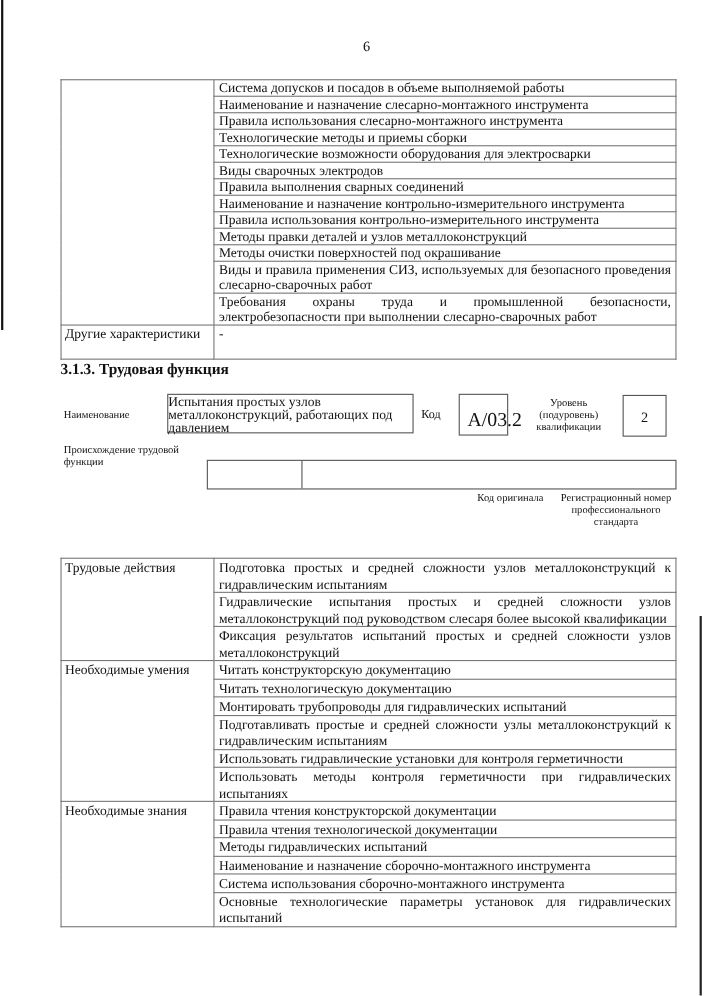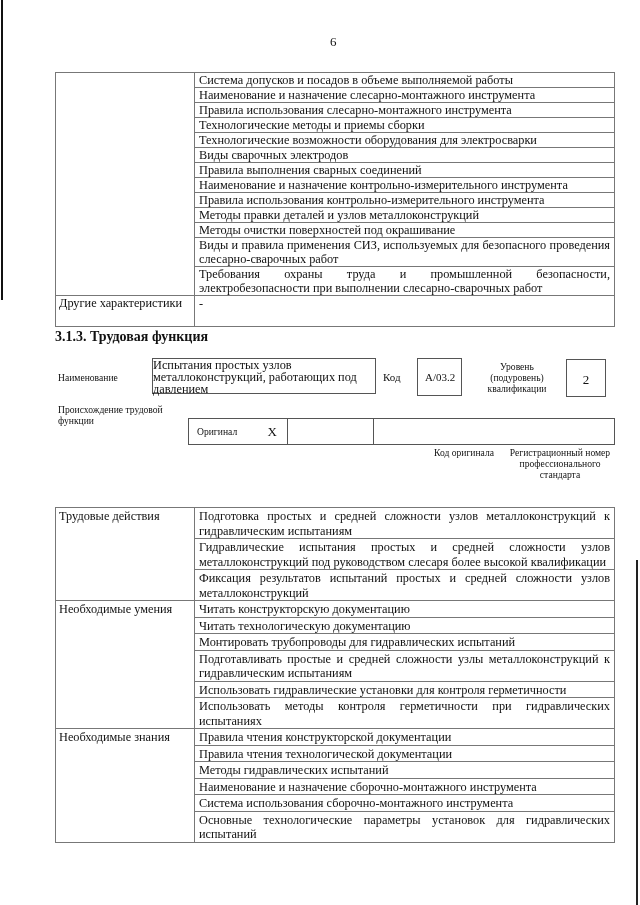--- a/index.html
+++ b/index.html
@@ -15,21 +15,21 @@
   #top-table { left: 55px; top: 72px; width: 560px; }
   #bottom-table { left: 55px; top: 507px; width: 560px; }
   #bottom-table td { line-height: 14.5px; padding-top: 1px; }
   .section-title { position: absolute; left: 55px; top: 329px; font-weight: bold; font-size: 14px; }
   .small { font-size: 9.6px; line-height: 11px; }
   .abs { position: absolute; }
   .box { position: absolute; border: 1px solid #555; box-sizing: border-box; }
   .name-label { left: 58px; top: 372px; }
   .name-box { left: 136px; top: 358px; width: 224px; height: 36px; font-size: 12.3px; line-height: 12px; padding: 0 0; margin-left: 16px; }
   .code-label { left: 383px; top: 371px; font-size: 11px; }
-  .code-box { left: 417px; top: 358px; width: 45px; height: 38px; font-size: 11px; padding: 12px 0 0 7px; }
+  .code-box { left: 417px; top: 358px; width: 45px; height: 38px; font-size: 18px; padding: 12px 0 0 7px; text-align: center; }
   .level-label { left: 478px; top: 361px; width: 78px; text-align: center; }
   .level-box { left: 566px; top: 359px; width: 40px; height: 38px; font-size: 13px; text-align: center; padding-top: 12px; }
   .origin-label { left: 58px; top: 404px; width: 130px; }
   .origin-row { position: absolute; left: 188px; top: 418px; height: 27px; width: 427px; border: 1px solid #555; box-sizing: border-box; display: flex; }
   .origin-row > div { border-right: 1px solid #555; box-sizing: border-box; height: 100%; display: flex; align-items: center; }
   .origin-row > div:last-child { border-right: none; }
   .o1 { width: 99px; padding-left: 8px; justify-content: space-between; padding-right: 10px; }
   .o1 .x { font-size: 13px; }
   .o2 { width: 133px; padding-left: 5px; }
   .o3 { width: 86px; }
@@ -98,24 +98,20 @@
 
 <div class="abs small name-label">Наименование</div>
 <div class="box name-box">Испытания простых узлов металлоконструкций, работающих под давлением</div>
 <div class="abs code-label">Код</div>
 <div class="box code-box">A/03.2</div>
 <div class="abs small level-label">Уровень (подуровень) квалификации</div>
 <div class="box level-box">2</div>
 
 <div class="abs small origin-label">Происхождение трудовой функции</div>
 <div class="origin-row small">
-  <div class="o1">
-    <span>Оригинал</span>
-    <span class="x">X</span>
-  </div>
   <div class="o3"></div>
   <div class="o4"></div>
 </div>
 <div class="abs small origin-code-cap">Код оригинала</div>
 <div class="abs small origin-reg-cap">Регистрационный номер профессионального стандарта</div>
 
 <table class="grid" id="bottom-table">
   <tbody>
       <tr>
     <td class="label" rowspan="3">Трудовые действия</td>

